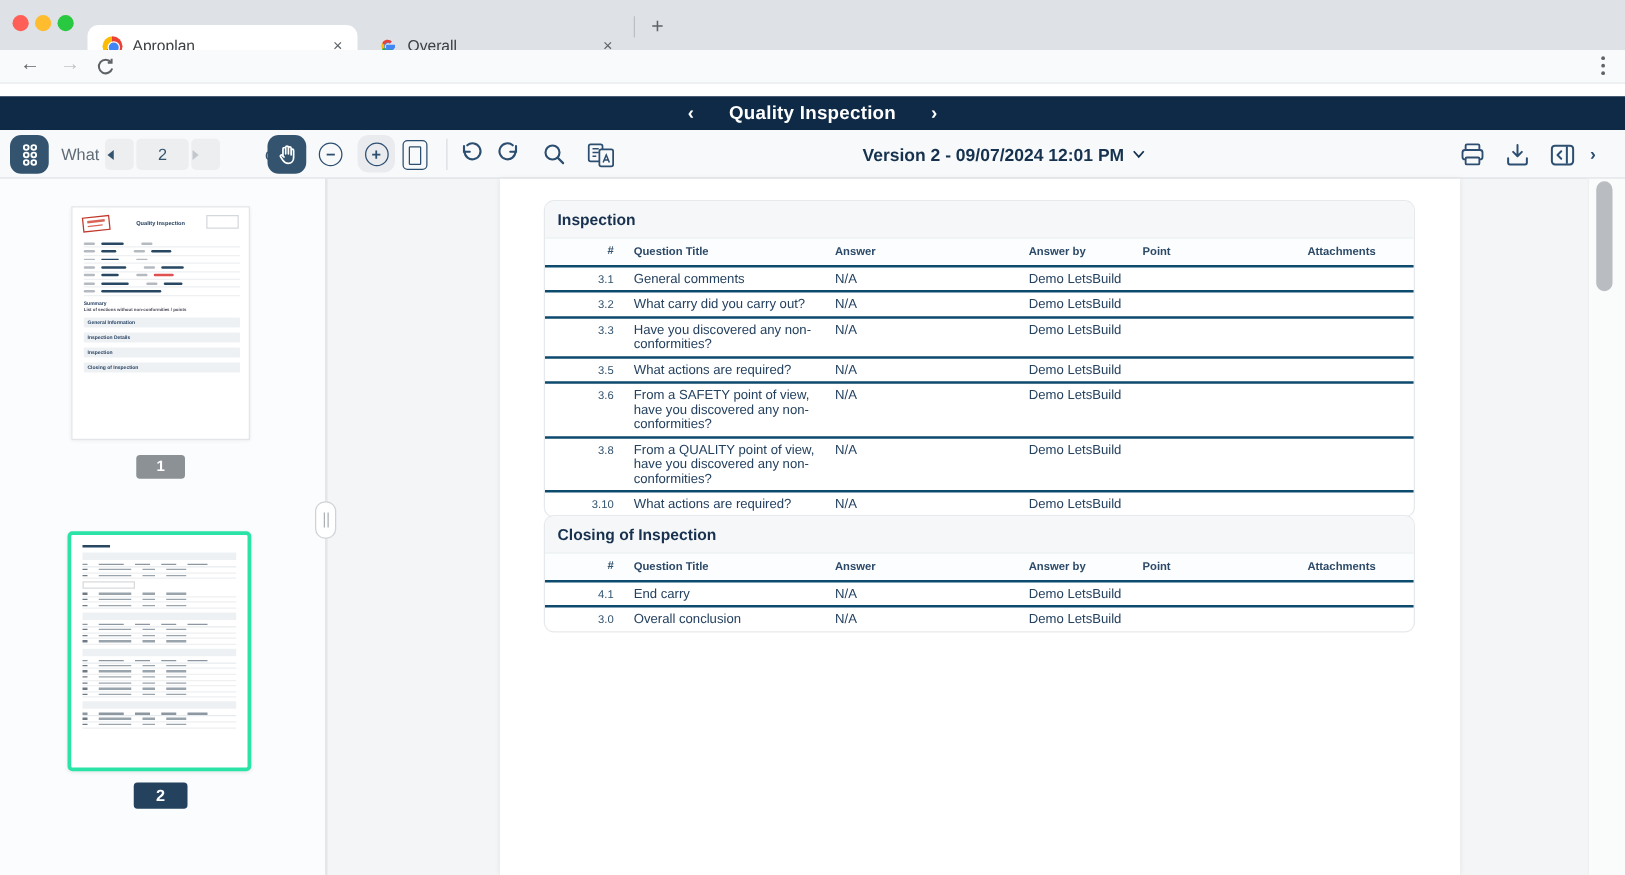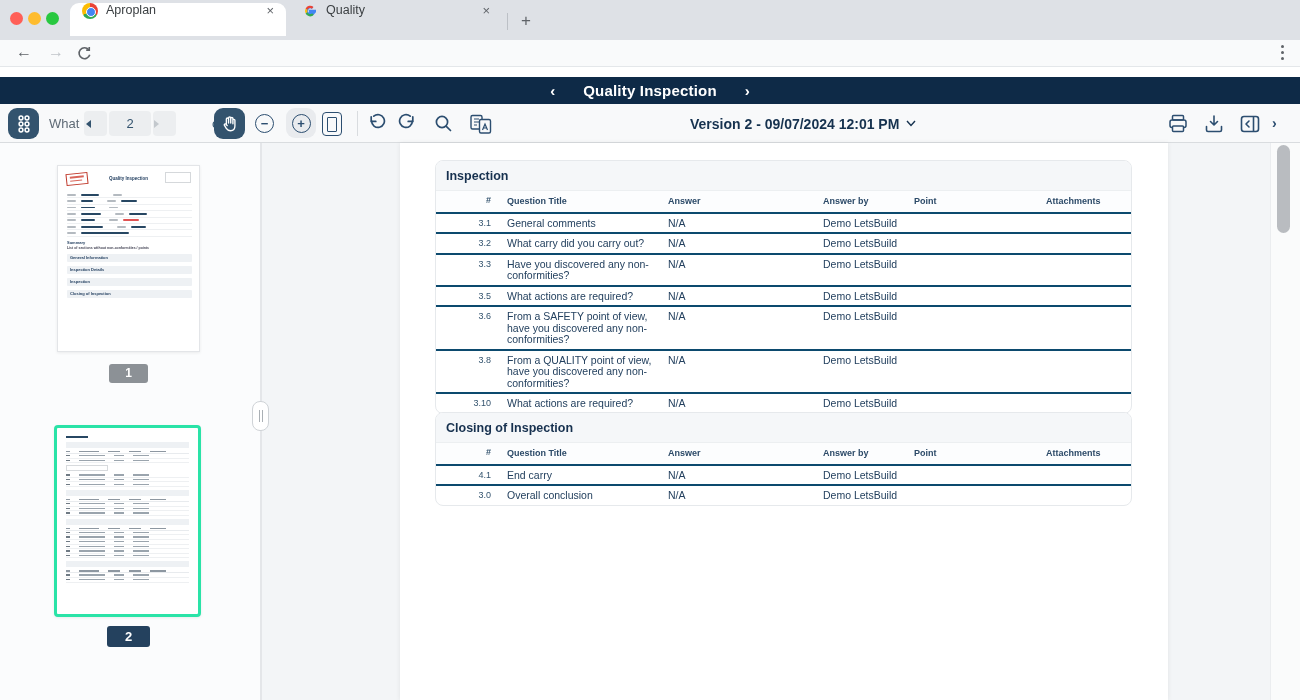--- a/index.html
+++ b/index.html
@@ -4,21 +4,21 @@
 <style>
   * { margin:0; padding:0; box-sizing:border-box; }
   html,body { width:1300px; height:700px; overflow:hidden;
               font-family:"Liberation Sans", sans-serif; background:#fff; }
   #canvas { position:relative; width:1300px; height:700px; }
 
   
   .tabstrip { position:absolute; left:0; top:0; width:1300px; height:40px; background:#dee1e6; }
   .traffic { position:absolute; top:12px; width:13px; height:13px; border-radius:50%; }
   .t-red { left:10px; background:#ff5f57; } .t-yellow { left:28px; background:#febc2e; } .t-green { left:46px; background:#28c840; }
-  .tab { position:absolute; top:3px; height:33px; display:flex; align-items:flex-start; gap:8px; padding:0 10px 0 12px; }
+  .tab { position:absolute; top:20px; height:33px; display:flex; align-items:center; gap:8px; padding:0 10px 0 12px; }
   .tab.active { left:70px; width:216px; background:#fff; border-radius:9px 9px 0 0; }
   .tab.inactive { left:290px; width:212px; }
   .tab-title { font-size:12.5px; color:#3c4043; flex:1; }
   .tab-close { font-size:13px; color:#5f6368; cursor:default; padding:0 2px; }
   .tab-sep { position:absolute; left:507px; top:13px; width:1px; height:17px; background:#9aa0a6; opacity:.5; }
   .newtab { position:absolute; left:516px; top:11px; width:20px; height:20px; font-size:17px; color:#5f6368; text-align:center; line-height:19px; }
   .chrome-favicon { width:16px; height:16px; border-radius:50%; position:relative; flex:0 0 16px;
      background:conic-gradient(from 120deg, #34a853 0 120deg, #fbbc05 0 240deg, #ea4335 0 360deg); }
   .chrome-favicon::after { content:""; position:absolute; left:4px; top:4px; width:8px; height:8px;
      border-radius:50%; background:#4285f4; border:1.5px solid #fff; }
@@ -136,21 +136,21 @@
       <span class="tab-close">×</span>
     </div>
 
     <div class="tab inactive">
       <svg class="g-favicon" viewBox="0 0 24 24">
         <path d="M21 12 h-9 v3.6 h5.2 A5.6 5.6 0 1 1 16 7.4" fill="none" stroke="#4285f4" stroke-width="3.4"></path>
         <path d="M16 7.4 A5.6 5.6 0 0 0 6.9 9.3" fill="none" stroke="#ea4335" stroke-width="3.4"></path>
         <path d="M6.9 9.3 a5.6 5.6 0 0 0 0 5.4" fill="none" stroke="#fbbc05" stroke-width="3.4"></path>
         <path d="M6.9 14.7 A5.6 5.6 0 0 0 16.4 16.4" fill="none" stroke="#34a853" stroke-width="3.4"></path>
       </svg>
-      <span class="tab-title">Quality</span>
+      <span class="tab-title">Overall</span>
       <span class="tab-close">×</span>
     </div>
     <div class="tab-sep"></div>
     <div class="newtab">+</div>
   </div>
 
   <div class="btoolbar">
     <span class="nav-glyph" style="left:16px; color:#5f6368;">←</span>
     <span class="nav-glyph" style="left:48px; color:#c0c4c9;">→</span>
     <svg class="nav-glyph" style="left:76px; top:5px;" width="17" height="17" viewBox="0 0 20 20">

